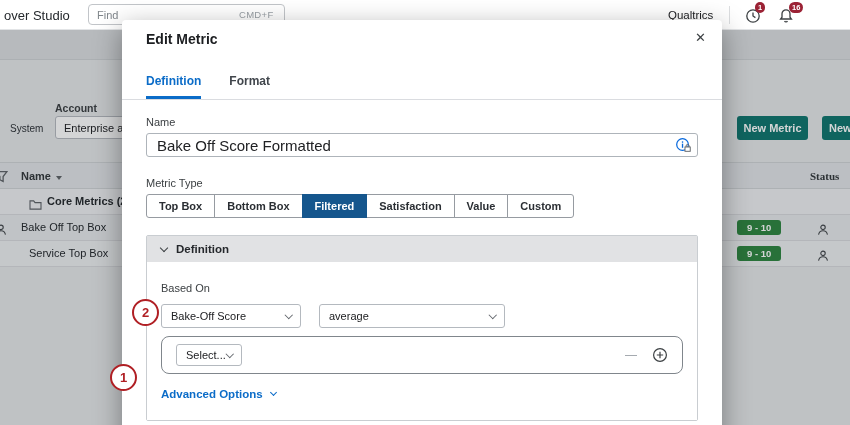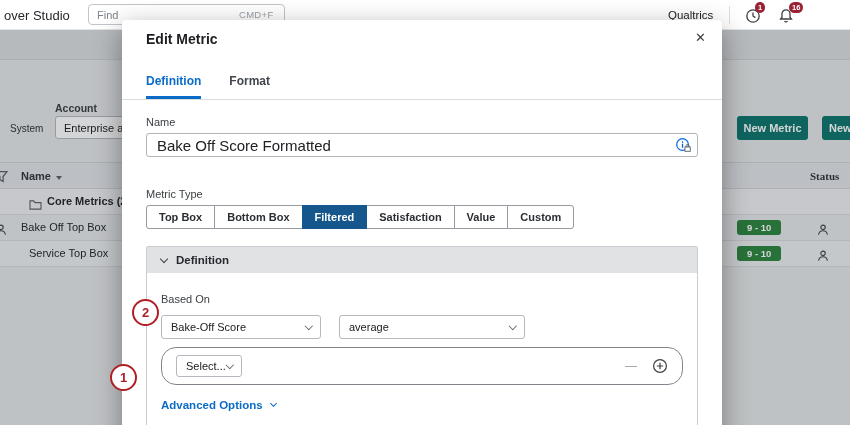--- a/index.html
+++ b/index.html
@@ -48,44 +48,44 @@
   .modal-close { position:absolute; right:16px; top:10px; border:0; background:transparent; font-size:13px; color:#3c4043; cursor:pointer; font-family:inherit; }
   .tabs { margin-top:26px; padding:0 24px; border-bottom:1px solid #dadce0; display:flex; gap:28px; }
   .tab { font-size:12px; font-weight:bold; color:#41464c; padding-bottom:8px; border-bottom:3px solid transparent; cursor:pointer; }
   .tab.active { color:#0b6cc8; border-bottom-color:#0b6cc8; }
   .modal-body { padding:16px 24px 0 24px; }
   .field-label { font-size:11px; color:#3c4043; }
   .text-input-wrap { position:relative; margin-top:5px; }
   .text-input { width:100%; height:24px; border:1px solid #aeb4ba; border-radius:3px; font-size:15px; color:#202124; padding:0 26px 0 10px; font-family:inherit; outline:none; background:#fff; }
   .input-icon { position:absolute; right:7px; top:4px; }
 
-  .mt-label { margin-top:31px; }
+  .mt-label { margin-top:20px; }
   .seg-group { margin-top:5px; display:inline-flex; }
   .seg { height:24px; padding:0 12px; font-size:11px; font-weight:bold; color:#2a2e33; background:#fff; border:1px solid #969ba1; margin-left:-1px; cursor:pointer; font-family:inherit; position:relative; }
   .seg:first-child { margin-left:0; border-radius:3px 0 0 3px; }
   .seg:last-child { border-radius:0 3px 3px 0; }
   .seg.active { background:#15568d; border-color:#15568d; color:#fff; z-index:1; }
 
   .accordion { margin-top:17px; border:1px solid #c9cdd1; border-radius:2px; }
   .acc-header { background:#e1e2e4; padding:7px 14px; display:flex; align-items:center; cursor:pointer; }
   .acc-title { font-size:11.5px; font-weight:bold; color:#25282c; }
   .acc-body { padding:20px 14px 20px 14px; background:#fff; }
 
   .chev { display:inline-block; width:6px; height:6px; border-right:1.5px solid #3c4043; border-bottom:1.5px solid #3c4043; transform:rotate(45deg); margin-right:9px; margin-top:-3px; }
   .caret { display:inline-block; width:5.5px; height:5.5px; border-right:1.3px solid #5f6368; border-bottom:1.3px solid #5f6368; transform:rotate(45deg); margin-left:auto; margin-top:-2px; flex:0 0 auto; }
 
   .dd { height:24px; border:1px solid #b4b9bf; border-radius:3px; background:#fff; display:flex; align-items:center; padding:0 9px; font-size:11px; color:#202124; cursor:pointer; }
   .dd-row { margin-top:10px; display:flex; gap:18px; }
-  .dd-source { width:160px; }
+  .dd-source { width:140px; }
   .dd-agg { width:186px; }
 
   .cond-head { margin-top:18px; display:flex; align-items:center; gap:10px; }
   .cond-label { font-size:11px; font-weight:bold; color:#202124; flex:0 0 auto; }
   .cond-rule { flex:1; height:1px; background:#4d5156; }
-  .cond-box { margin-top:8px; border:1px solid #80868c; border-radius:15px; height:38px; display:flex; align-items:center; padding:0 14px; }
+  .cond-box { margin-top:8px; border:1px solid #80868c; border-radius:8px; height:38px; display:flex; align-items:center; padding:0 14px; }
   .dd-select { width:66px; height:22px; }
   .cond-right { margin-left:auto; display:flex; align-items:center; gap:15px; }
   .dash { font-size:12px; color:#9aa0a6; cursor:pointer; }
   .icon-btn { display:flex; align-items:center; cursor:pointer; }
 
   .adv-link { margin-top:14px; display:flex; align-items:center; color:#0b6cc8; font-size:11.5px; font-weight:bold; cursor:pointer; }
   .adv-link .chev { border-color:#0b6cc8; margin-left:8px; margin-right:0; width:5px; height:5px; }
 
   
   .ann { position:absolute; width:27px; height:27px; border-radius:50%; background:#fff; border:2.5px solid #b01f24; color:#b01f24; font-size:13px; font-weight:bold; display:flex; align-items:center; justify-content:center; z-index:6; }

